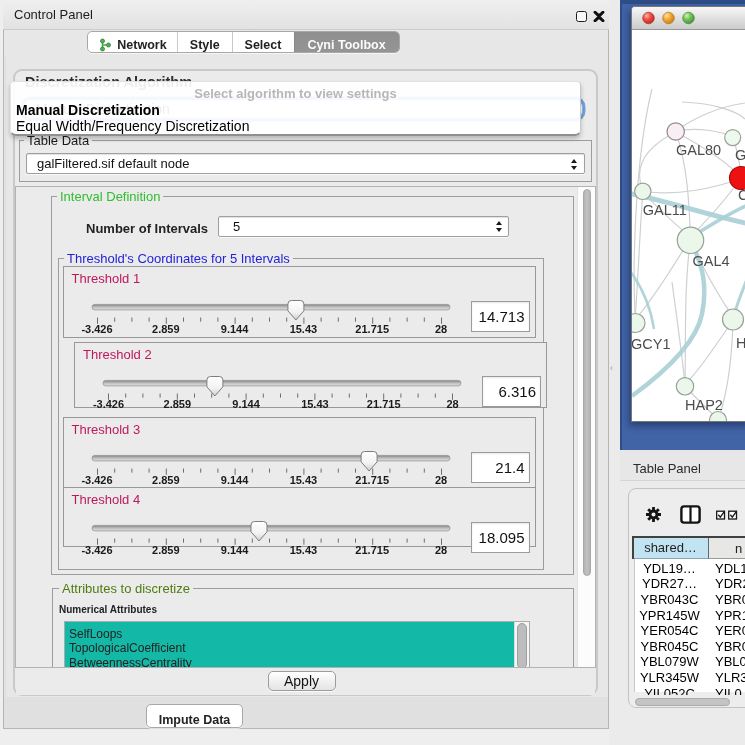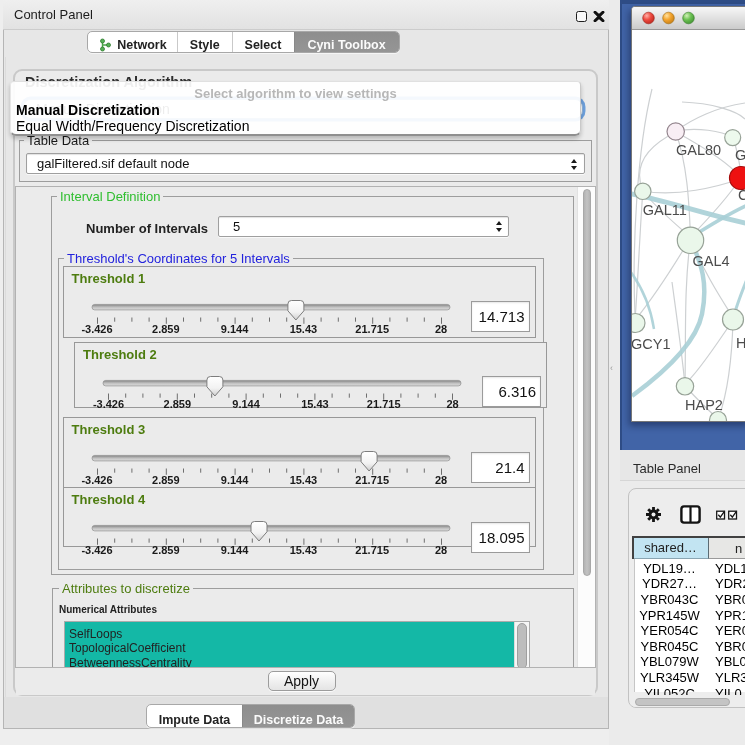--- a/index.html
+++ b/index.html
@@ -9,21 +9,21 @@
 .gtit{position:absolute;background:#ebebeb;padding:0 3px;font-size:13px;line-height:13px;white-space:nowrap}
 .combo{position:absolute;background:#fff;border:1px solid #9f9f9f;border-radius:2px;
  box-shadow:inset 0 1px 1px rgba(0,0,0,.12),0 1px 0 rgba(255,255,255,.7);font-size:13px;color:#111}
 .arr{position:absolute;width:0;height:0;border-left:3.2px solid transparent;border-right:3.2px solid transparent}
 .seg{position:absolute;display:flex;background:#fff;border:1px solid #a8a8a8;border-radius:5px;
  overflow:hidden;font-size:12.5px;font-weight:bold;color:#222;box-shadow:0 1px 0 rgba(255,255,255,.6)}
 .seg>div{display:flex;align-items:flex-end;justify-content:center;border-left:1px solid #c9c9c9;white-space:nowrap}
 .seg>div:first-child{border-left:none}
 .seg>div.sel{background:linear-gradient(#8e8e8e,#959595);color:#fbfbfb;border-left-color:#898989}
 .blk{position:absolute;border:1px solid #989898;background:#ebebeb}
-.btit{position:absolute;left:8px;top:4px;font-weight:bold;font-size:13px;color:#4d7c0f}
+.btit{position:absolute;left:8px;top:4px;font-weight:normal;font-size:13px;color:#be185d}
 .vbox{position:absolute;left:407px;top:33.5px;width:53px;height:29px;background:#fff;border:1px solid #9b9b9b;
  font-size:15px;color:#111;text-align:right;padding-right:4px;line-height:30px;box-shadow:inset 0 1px 2px rgba(0,0,0,.1)}
 .slbl{position:absolute;top:55.5px;font-size:11px;font-weight:bold;color:#1a1a1a;transform:translateX(-50%);white-space:nowrap}
 .row2{position:absolute;width:120px;height:15.2px;font-size:13px;color:#000;white-space:nowrap}
 .row2 b{position:absolute;left:0;width:71px;text-align:center;font-weight:normal}
 .row2 i{position:absolute;left:81px;font-style:normal}
 </style></head><body>
 
 <div class="a" style="left:3px;top:0;width:606px;height:729px;background:#e7e7e7;border:1px solid #b5b5b5;border-top:none;box-sizing:border-box"></div>
 <div class="a" style="left:5px;top:57px;width:1px;height:671px;background:#dcdcdc"></div>
@@ -163,21 +163,20 @@
 </div>
 
 <div class="a" style="left:16px;top:667px;width:579px;height:28px;background:#ebebeb"></div>
 <div class="a" style="left:15px;top:667px;width:581px;height:1px;background:#b2b2b2"></div>
 
 <div class="a" style="left:267.5px;top:671px;width:68px;height:20px;border:1px solid #9c9c9c;border-radius:5px;background:linear-gradient(#ffffff,#f2f2f2 45%,#e4e4e4);box-sizing:border-box;text-align:center;font-size:14px;line-height:18px;color:#141414;box-shadow:0 1px 0 rgba(255,255,255,.8)">Apply</div>
 
 <div class="a" style="left:4px;top:697px;width:604px;height:31px;background:#e0e0e0"></div>
 <div class="seg" style="left:146px;top:704px;height:22px">
  <div style="width:95px">Impute Data</div>
- <div class="sel" style="width:111px">Discretize Data</div>
 </div>
 
 <div class="a" style="left:10px;top:80.5px;width:571px;height:55px;background:rgba(255,255,255,.92);
  border-radius:4px 4px 6px 6px;border-top:1px solid #e0e0e0;border-right:1px solid #c9c9c9;border-left:1px solid #e6e6e6;
  border-bottom:2px solid #8f8f8f;box-shadow:0 3px 4px rgba(0,0,0,.22);box-sizing:border-box"></div>
 <div class="a" style="left:10px;top:86px;width:571px;text-align:center;font-size:13px;color:#b7b7b7;font-weight:bold">Select algorithm to view settings</div>
 <div class="a" style="left:16px;top:102px;font-size:14px;font-weight:bold;color:#000">Manual Discretization</div>
 <div class="a" style="left:16px;top:117.5px;font-size:14px;color:#000">Equal Width/Frequency Discretization</div>
 
 <div class="a" style="left:609px;top:0;width:11px;height:745px;background:#ebebeb"></div>

